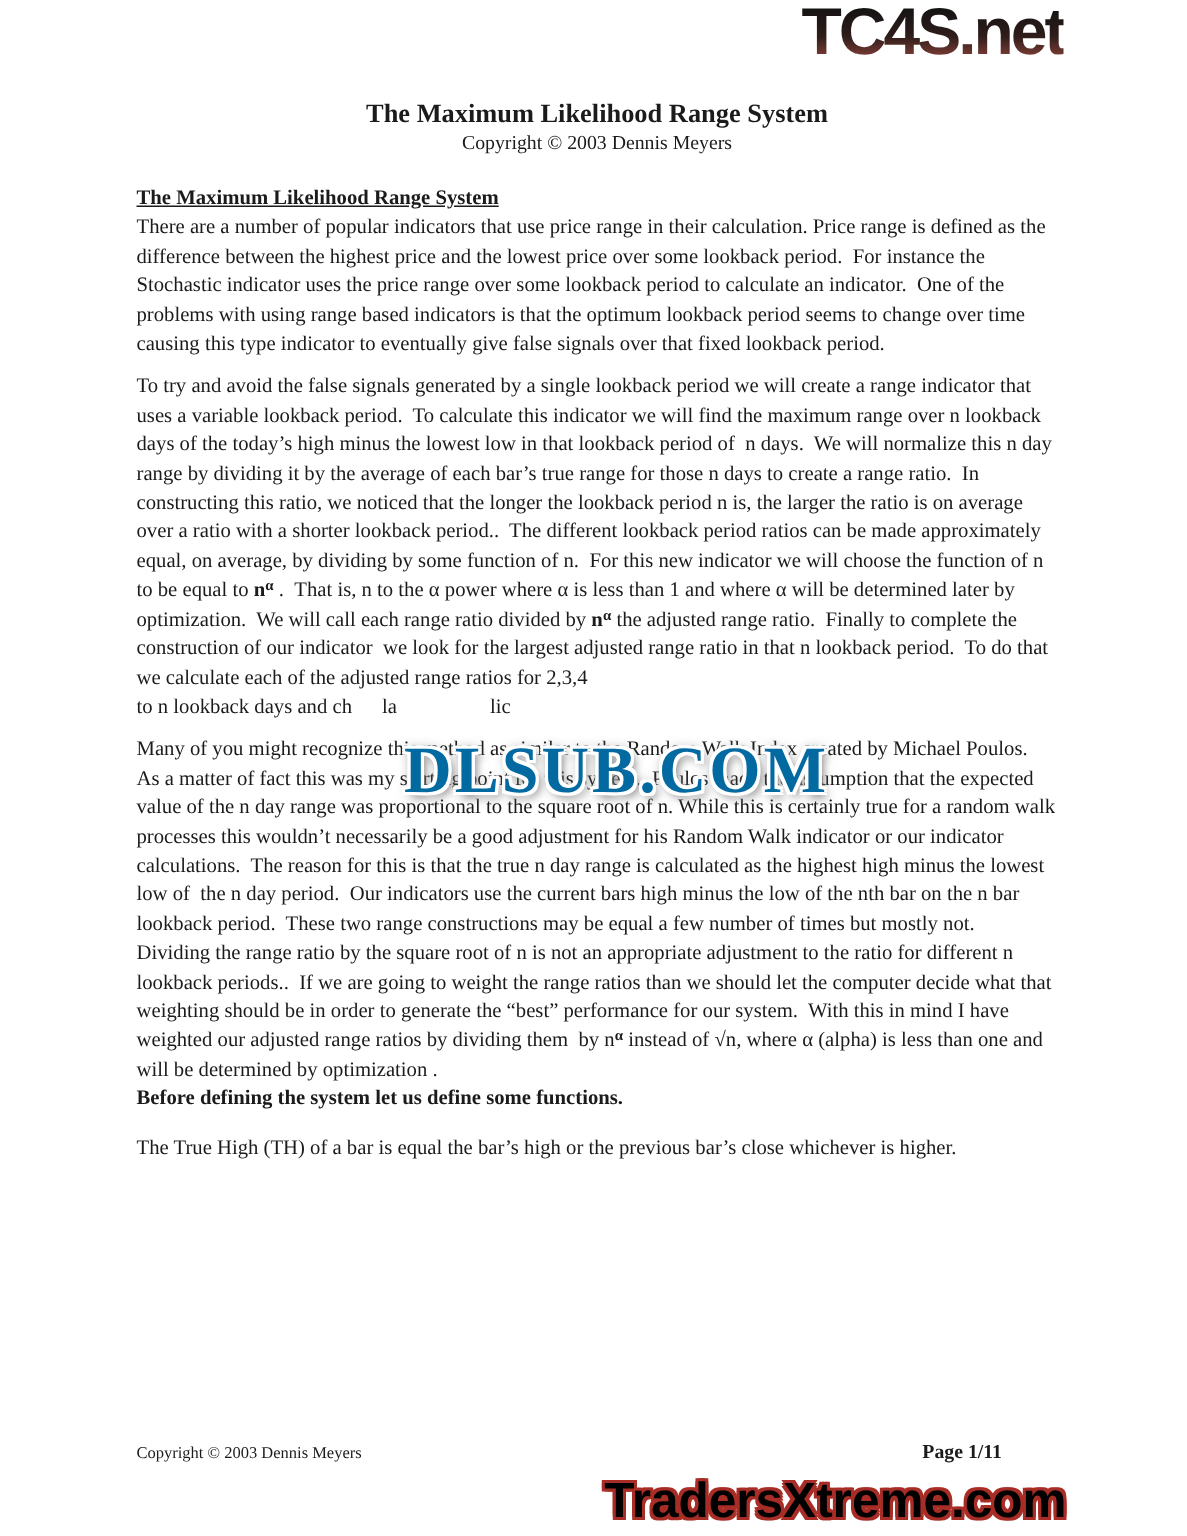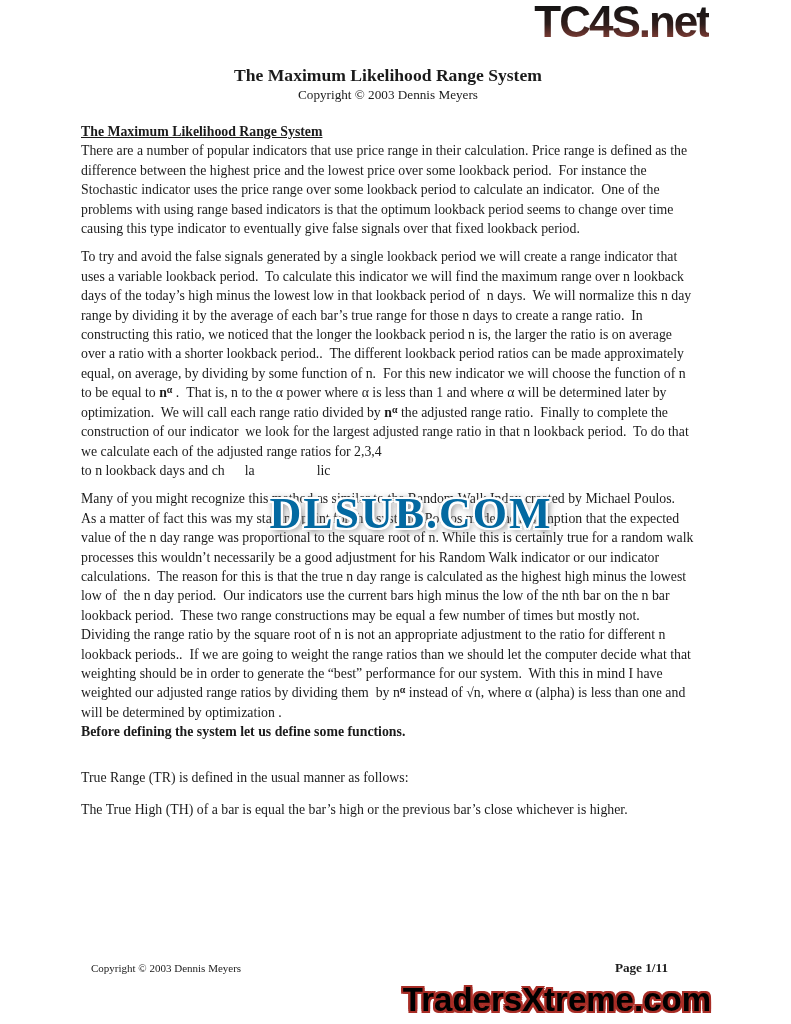--- a/index.html
+++ b/index.html
@@ -26,21 +26,21 @@
     background: linear-gradient(180deg, #131313 10%, #2e1d1b 55%, #93453c 95%);
     -webkit-background-clip: text;
     background-clip: text;
     -webkit-text-fill-color: transparent;
     color: transparent;
   }
 
   
   .column {
     position: absolute;
-    left: 81px;
+    left: 91px;
     top: 0;
     width: 614px;
     font-size: 13.8px;
     line-height: 19.4px;
   }
 
   .title-block { margin-top: 64px; text-align: center; }
   .doc-title {
     font-weight: bold;
     font-size: 17.6px;
@@ -145,21 +145,20 @@
 
     <p class="para mt9"><span>To try and avoid the false signals generated by a single lookback period we will create a range indicator that uses a variable lookback period.  To calculate this indicator we will find the maximum range over n lookback days of the today’s high minus the lowest low in that lookback period of  n days.  We will normalize this n day range by dividing it by the average of each bar’s true range for those n days to create a range ratio.  In constructing this ratio, we noticed that the longer the lookback period n is, the larger the ratio is on average over a ratio with a shorter lookback period..  The different lookback period ratios can be made approximately equal, on average, by dividing by some function of n.  For this new indicator we will choose the function of n to be equal to </span><span class="b">n</span><sup class="b">α</sup><span> .  That is, n to the α power where α is less than 1 and where α will be determined later by optimization.  We will call each range ratio divided by </span><span class="b">n</span><sup class="b">α</sup><span> the adjusted range ratio.  Finally to complete the construction of our indicator  we look for the largest adjusted range ratio in that n lookback period.  To do that we calculate each of the adjusted range ratios for 2,3,4</span></p>
 
     <div class="frag-line"><span>to n lookback days and ch</span><span style="display: inline-block; width: 20px;"></span><span>la</span><span style="display: inline-block; width: 62px;"></span><span>lic</span></div>
 
     <p class="para mt9"><span>Many of you might recognize this method as similar to the Random Walk Index created by Michael Poulos.  As a matter of fact this was my starting point for this system.  Poulos made the assumption that the expected value of the n day range was proportional to the square root of n. While this is certainly true for a random walk processes this wouldn’t necessarily be a good adjustment for his Random Walk indicator or our indicator calculations.  The reason for this is that the true n day range is calculated as the highest high minus the lowest low of  the n day period.  Our indicators use the current bars high minus the low of the nth bar on the n bar lookback period.  These two range constructions may be equal a few number of times but mostly not.  Dividing the range ratio by the square root of n is not an appropriate adjustment to the ratio for different n lookback periods..  If we are going to weight the range ratios than we should let the computer decide what that weighting should be in order to generate the “best” performance for our system.  With this in mind I have weighted our adjusted range ratios by dividing them  by n</span><sup class="b">α</sup><span> instead of √n, where α (alpha) is less than one and will be determined by optimization .</span></p>
 
 
     <p class="para line-before">Before defining the system let us define some functions.</p>
 
-    <p class="para line-truerange">True Range (TR) is defined in the usual manner as follows:</p>
 
     <p class="para para-truehigh">The True High (TH) of a bar is equal the bar’s high or the previous bar’s close whichever is higher.</p>
 
   </div>
 
   <div class="watermark-dlsub">DLSUB.COM</div>
 
   <div class="footer">
     <span class="footer-copy">Copyright © 2003 Dennis Meyers</span>
     <span class="footer-page">Page 1/11</span>

